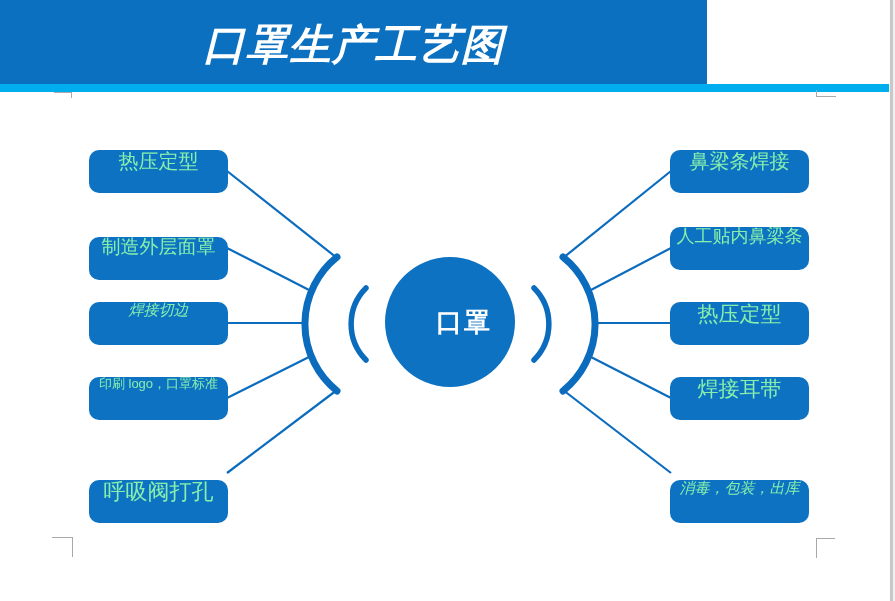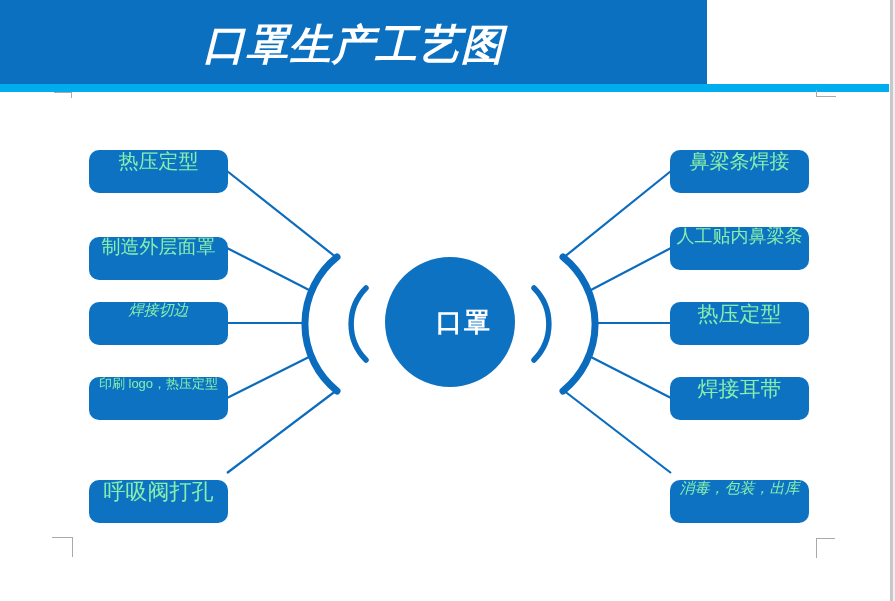--- a/index.html
+++ b/index.html
@@ -99,21 +99,21 @@
 <div class="step col-left row1 fs20">
   <span>热压定型</span>
 </div>
 <div class="step col-left row2 fs19">
   <span>制造外层面罩</span>
 </div>
 <div class="step col-left row3 fs15">
   <span>焊接切边</span>
 </div>
 <div class="step col-left row4 fs13">
-  <span>印刷 logo，热压定型</span>
+  <span>印刷 logo，口罩标准</span>
 </div>
 <div class="step col-left row5 fs22">
   <span>呼吸阀打孔</span>
 </div>
 
 <div class="step col-right row1 fs20">
   <span>鼻梁条焊接</span>
 </div>
 <div class="step col-right row2 fs14">
   <span>人工贴内鼻梁条</span>

